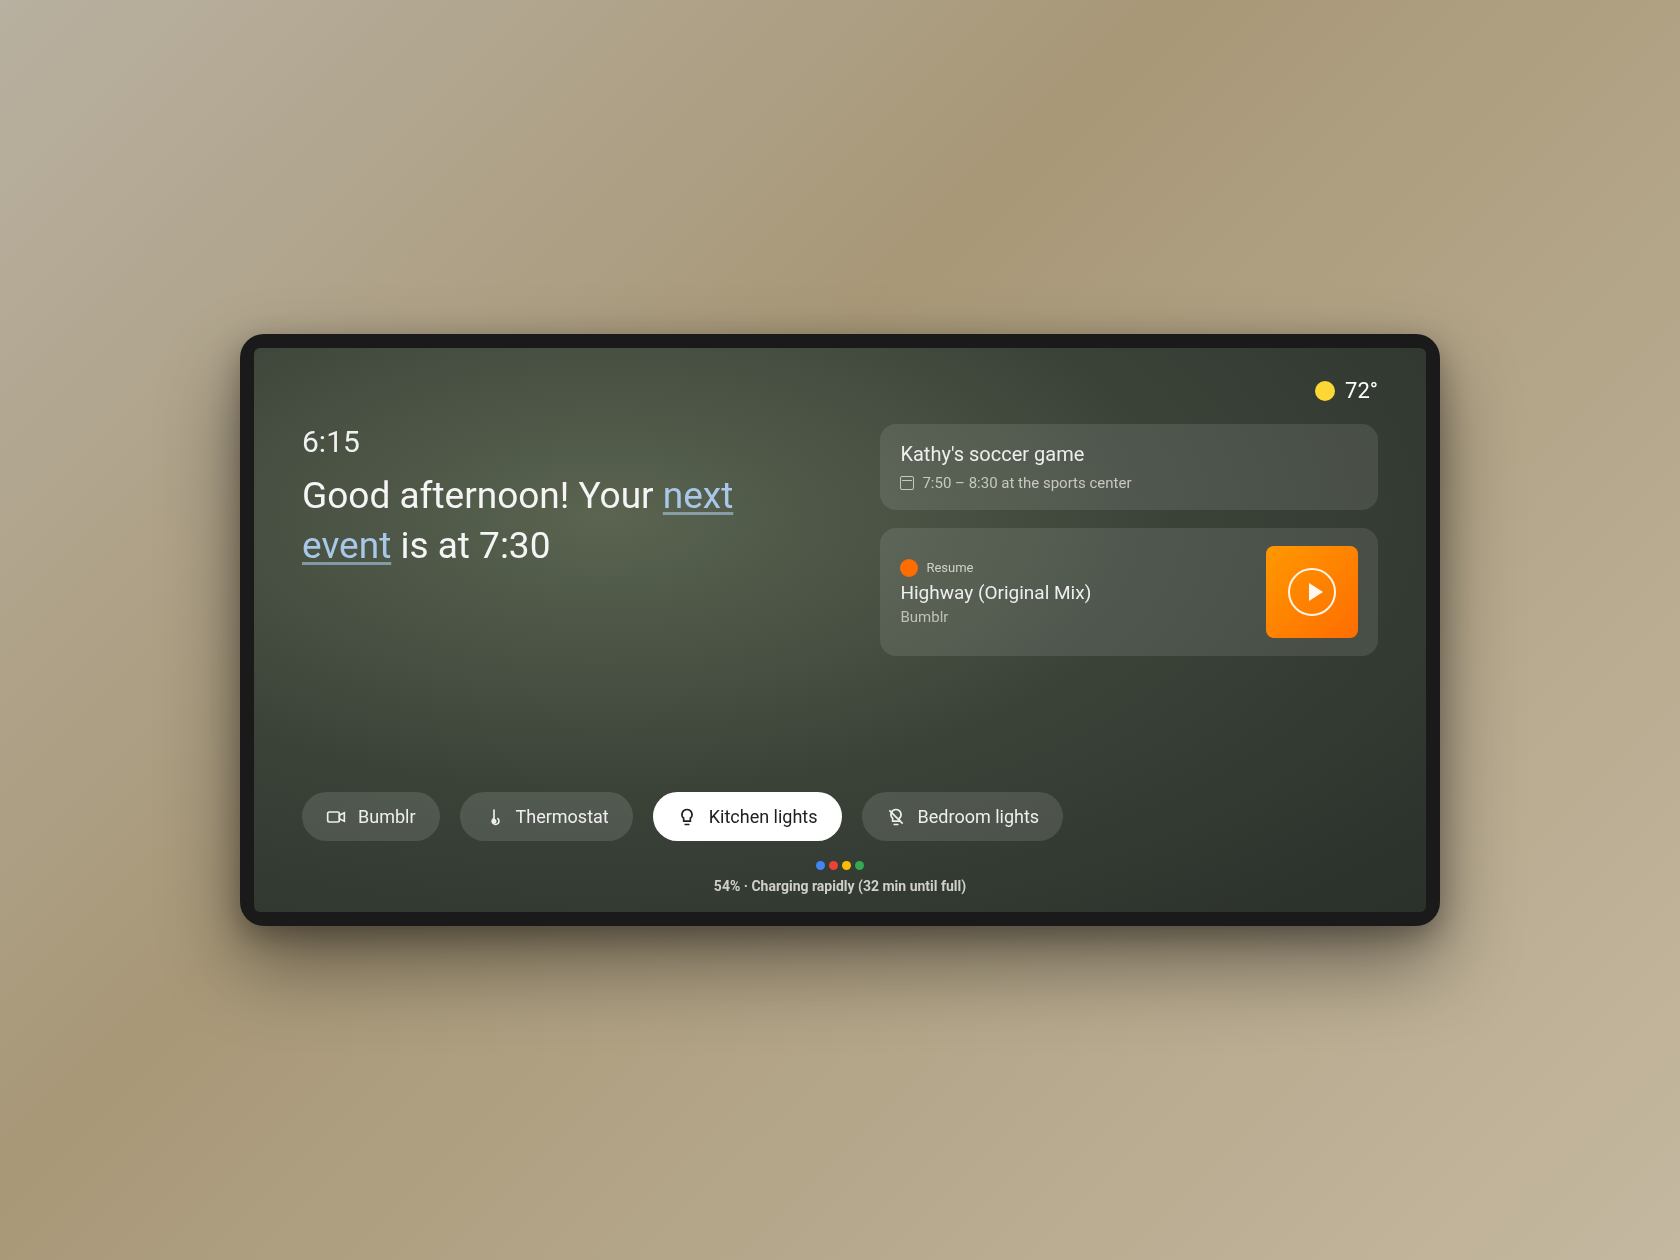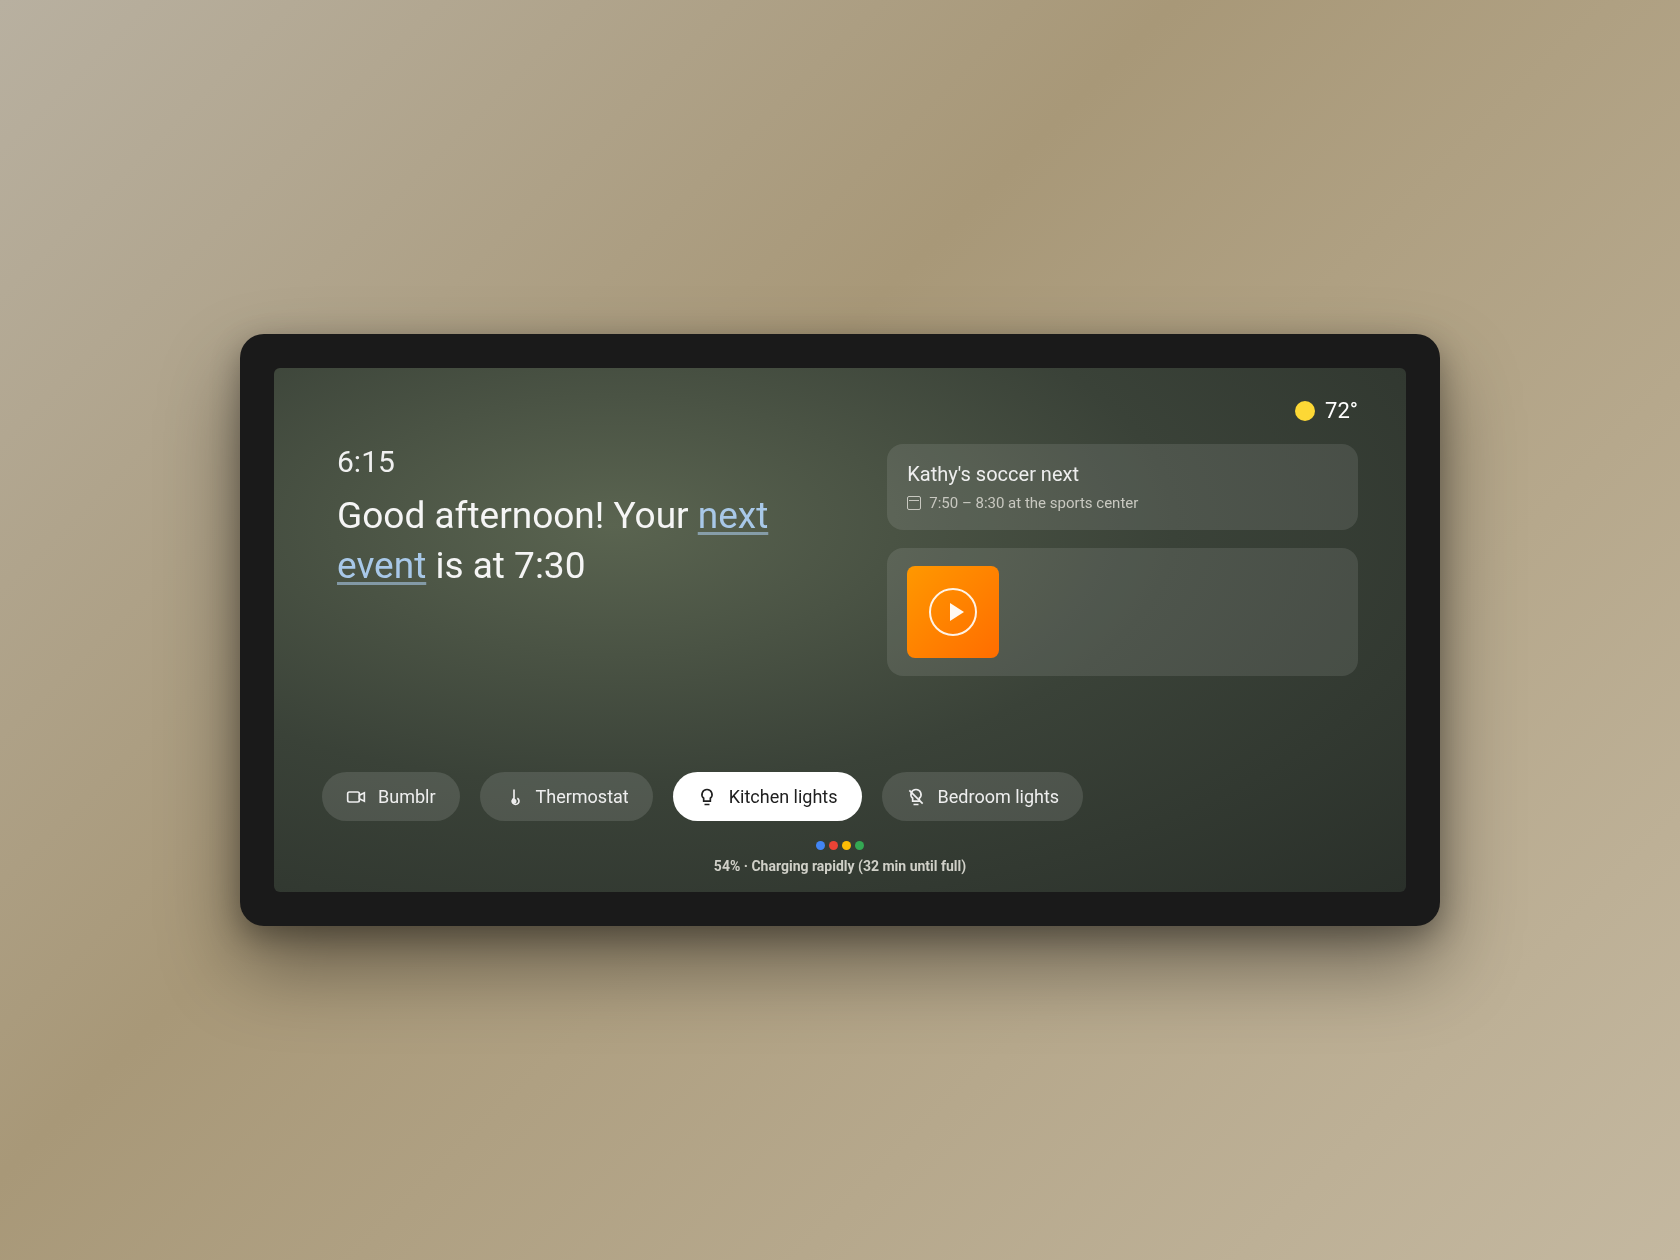--- a/index.html
+++ b/index.html
@@ -12,21 +12,21 @@
     justify-content: center;
     overflow: hidden;
   }
 
   
   .tablet {
     width: 1200px;
     height: 592px;
     background: #1a1a1a;
     border-radius: 24px;
-    padding: 34px;
+    padding: 14px;
     box-shadow: 0 40px 80px rgba(0,0,0,0.4), 0 10px 30px rgba(0,0,0,0.3);
     position: relative;
   }
 
   .screen {
     width: 100%;
     height: 100%;
     background: radial-gradient(ellipse at 30% 30%, #5a6450 0%, #3a4238 50%, #2a302a 100%);
     border-radius: 6px;
     position: relative;
@@ -57,21 +57,20 @@
   
   .content {
     flex: 1;
     display: flex;
     gap: 56px;
     margin-top: 40px;
   }
 
   .left-col {
     flex: 1.05;
-    margin-left: 15px;
   }
   .right-col {
     flex: 1;
     display: flex;
     flex-direction: column;
     gap: 18px;
   }
 
   .clock {
     font-size: 30px;
@@ -255,28 +254,36 @@
       <div class="left-col">
         <div class="clock">6:15</div>
         <div class="greeting">
           <span>Good afternoon! Your </span><span class="link">next event</span><span> is at 7:30</span>
         </div>
       </div>
 
       <div class="right-col">
 
         <div class="card">
-          <div class="event-title">Kathy's soccer next</div>
+          <div class="event-title">Kathy's soccer game</div>
           <div class="event-sub">
             <span class="cal-icon"></span>
             <span>7:50 – 8:30 at the sports center</span>
           </div>
         </div>
 
         <div class="card media-card">
+          <div class="media-info">
+            <div class="media-label">
+              <span class="media-app-icon"></span>
+              <span>Resume</span>
+            </div>
+            <div class="media-title">Highway (Original Mix)</div>
+            <div class="media-artist">Bumblr</div>
+          </div>
           <div class="media-art">
             <span class="play-triangle"></span>
           </div>
         </div>
 
       </div>
     </div>
 
     <div class="chips">
       <div class="chip">

